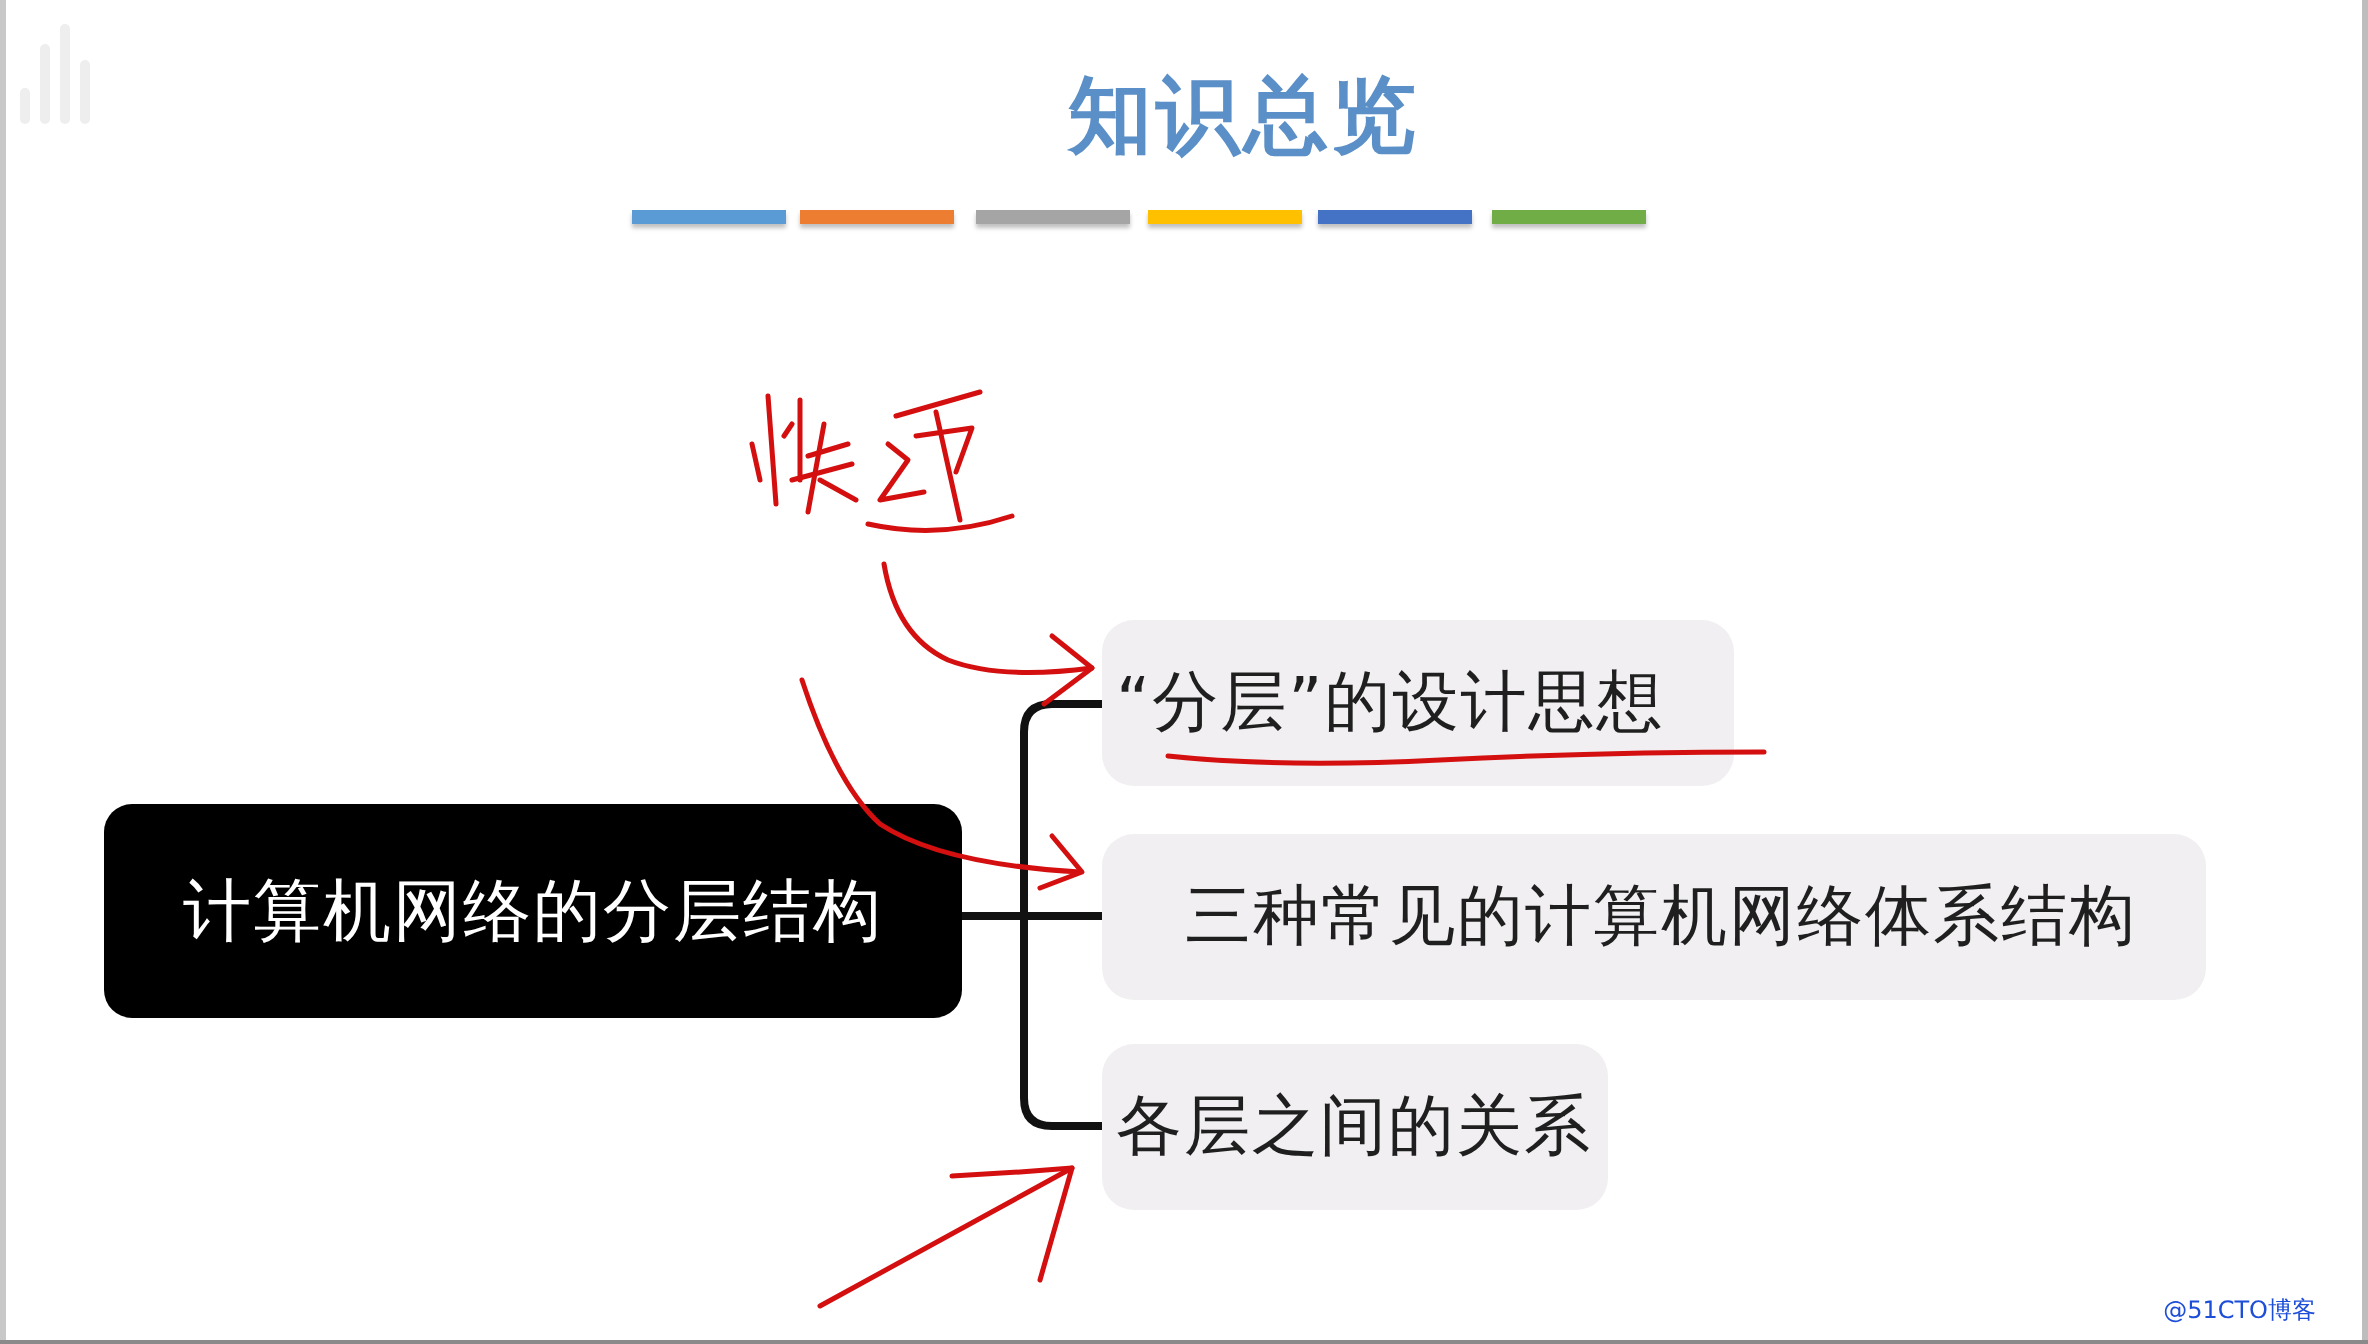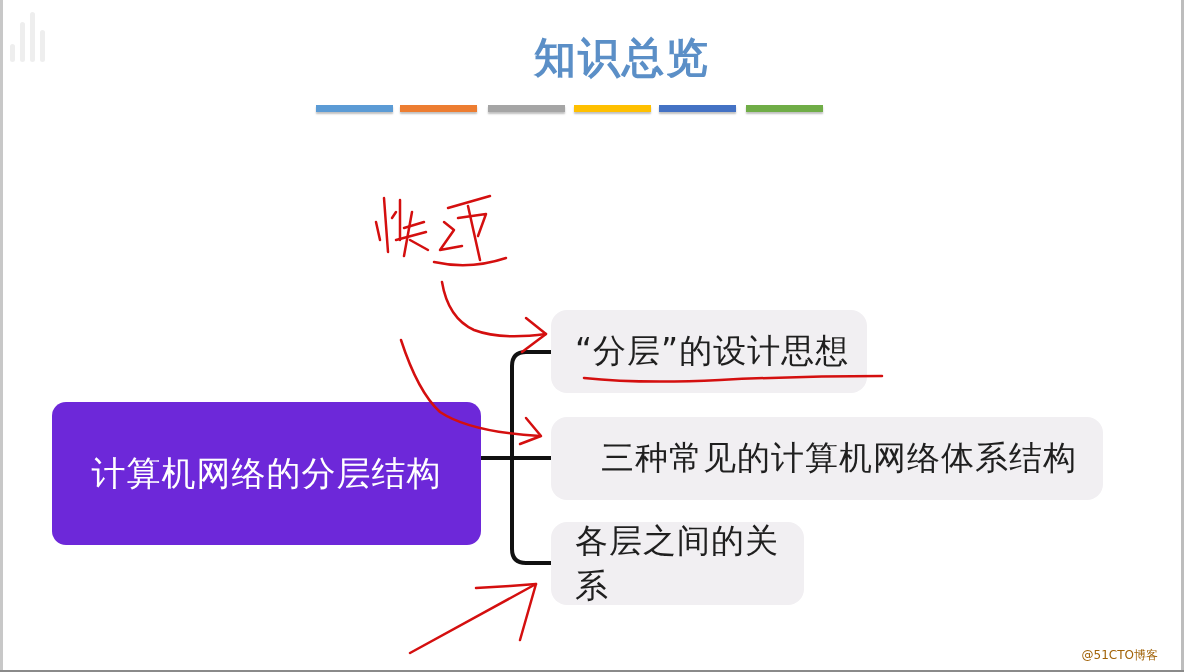--- a/index.html
+++ b/index.html
@@ -35,41 +35,41 @@
       color: #5b8fc7;
       font-family: "DejaVu Serif", "Liberation Serif", serif;
       padding-left: 44px;
     }
     .bars { position: absolute; top: 105px; left: 0; width: 1184px; height: 10px; }
     .bar {
       position: absolute; height: 7px; width: 77px;
       box-shadow: 0 2px 2px rgba(0,0,0,0.25);
     }
     .root {
-      position: absolute; left: 52px; top: 402px; width: 429px; height: 143px;
-      background: #6d28d9; border-radius: 14px;
+      position: absolute; left: 52px; top: 402px; width: 429px; height: 107px;
+      background: #000000; border-radius: 14px;
       color: #ffffff; font-size: 34px;
       display: flex; align-items: center; justify-content: center;
       letter-spacing: 1px;
     }
     .child {
       position: absolute; left: 551px; height: 83px;
       background: #f1eff2; border-radius: 16px;
       color: #1f1f1f; font-size: 33px;
       display: flex; align-items: center;
-      padding-left: 24px; box-sizing: border-box;
+      padding-left: 7px; box-sizing: border-box;
       letter-spacing: 1px;
     }
     .c1 { top: 310px; width: 316px; }
     .c2 { top: 417px; width: 552px; justify-content: center; }
     .c3 { top: 522px; width: 253px; }
     svg.overlay { position: absolute; left: 0; top: 0; pointer-events: none; }
     .watermark {
       position: absolute; right: 26px; bottom: 8px;
-      color: #a16207; font-size: 12px;
+      color: #1d4ed8; font-size: 12px;
     }
   </style>
 </head>
 <body>
 
 <div class="frame-left"></div>
 <div class="frame-right"></div>
 <div class="frame-bottom"></div>
 
 <div class="logo-ghost">

